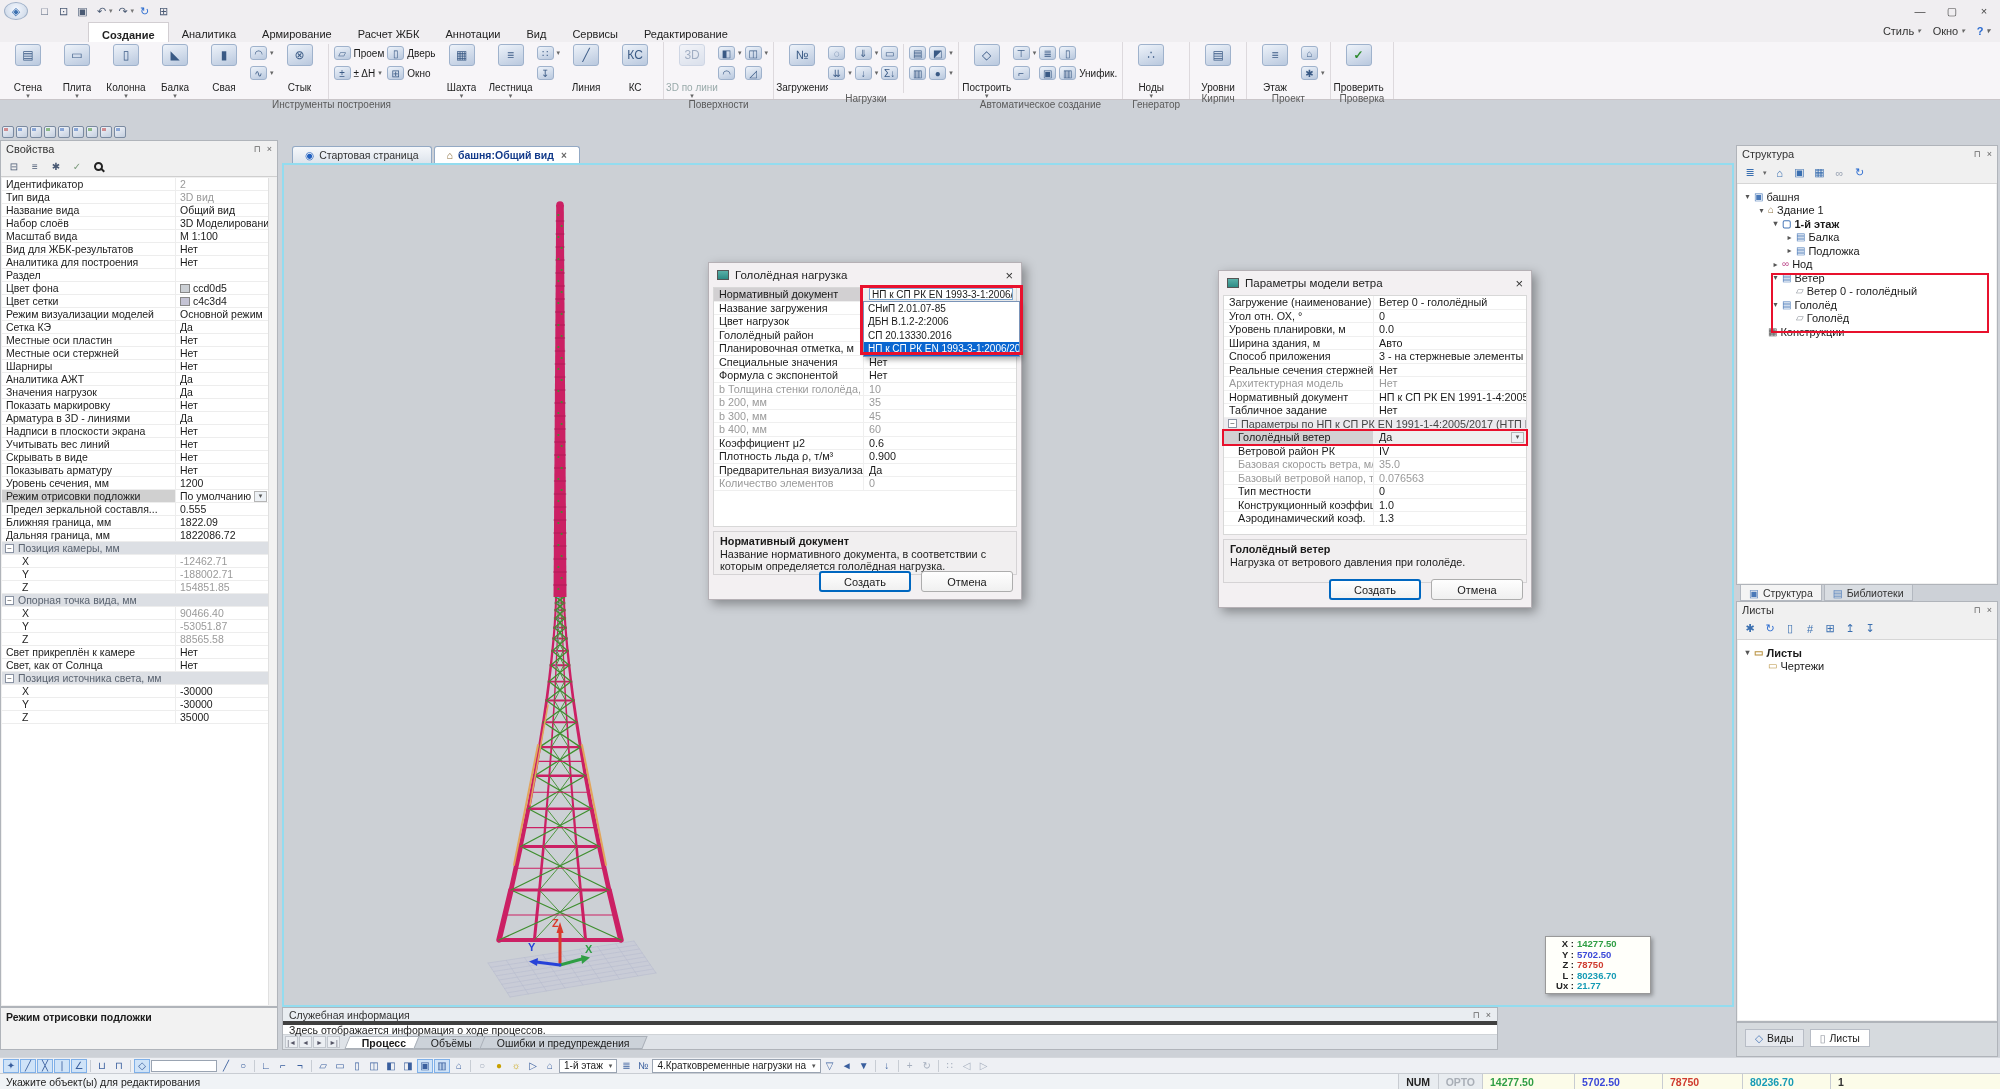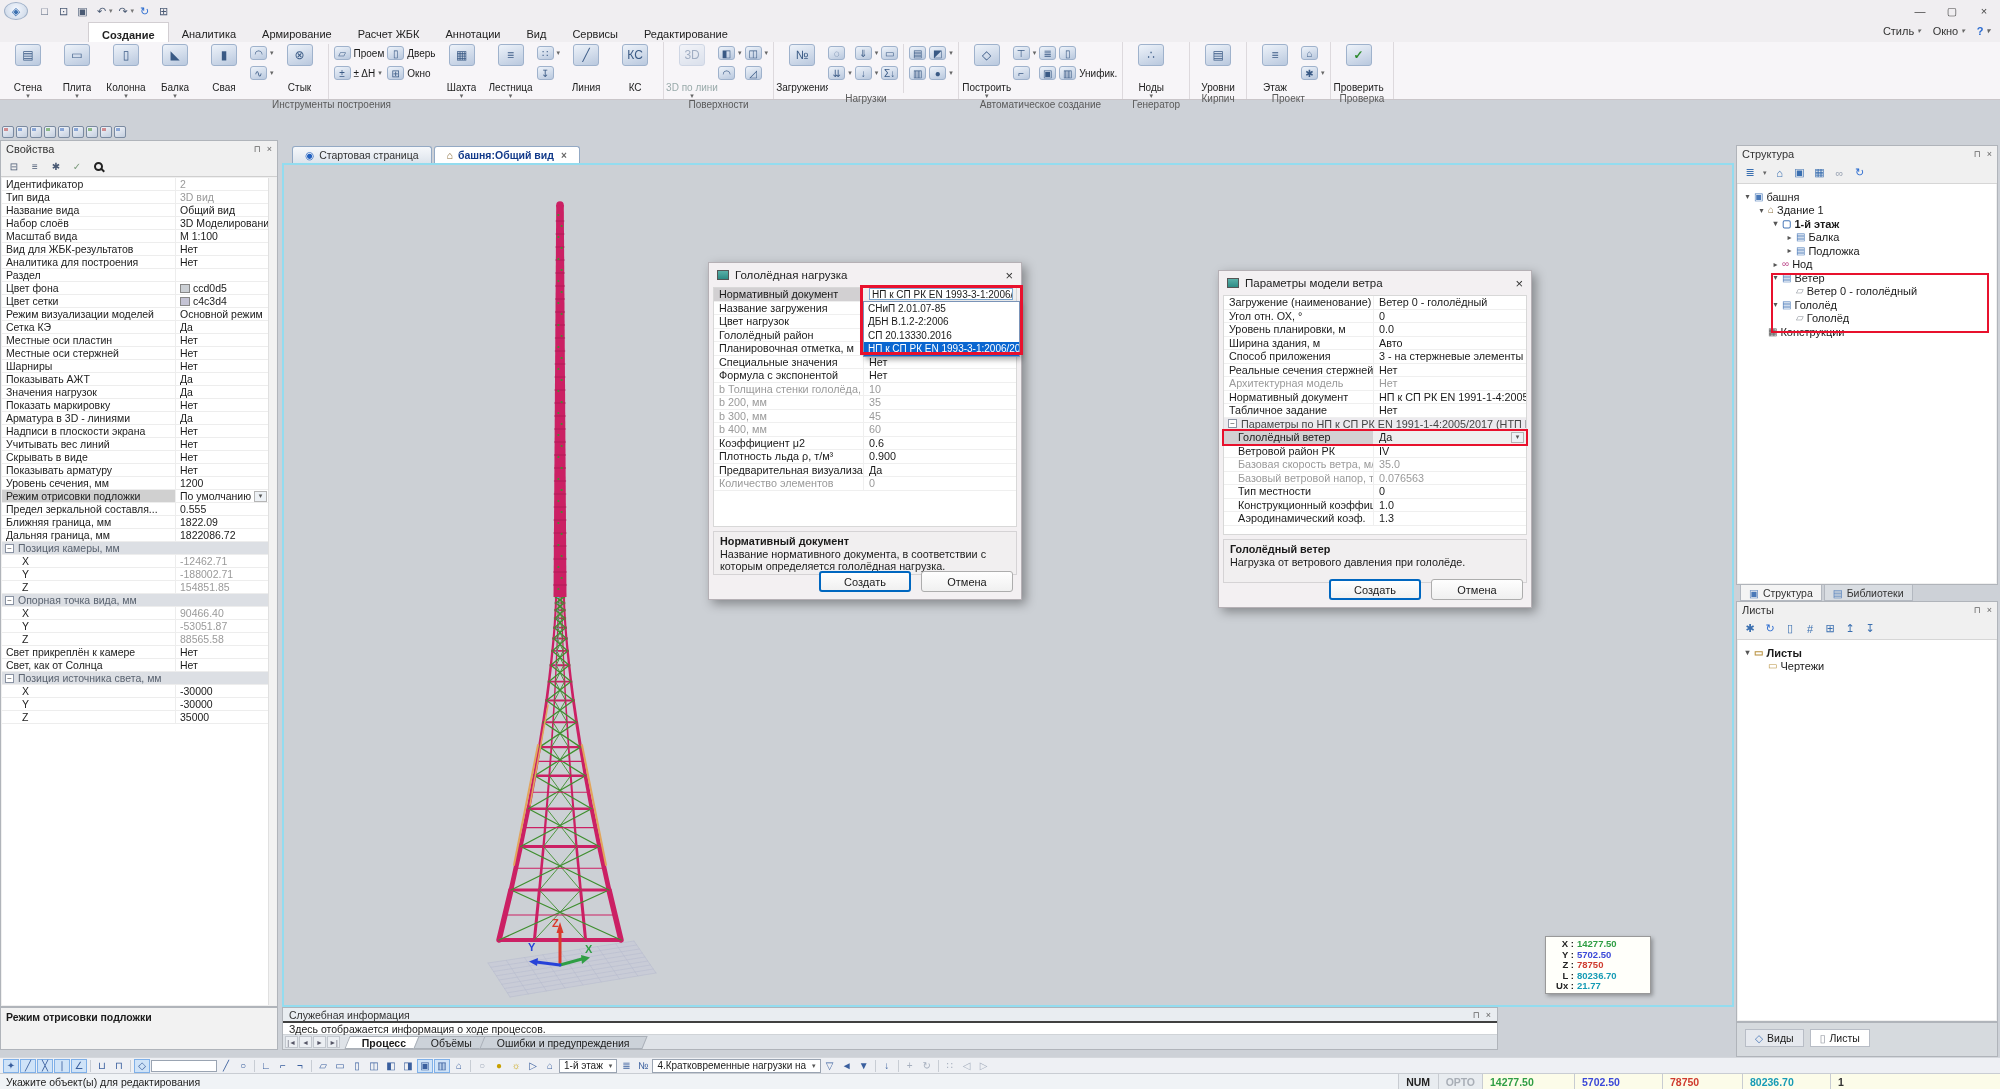--- a/index.html
+++ b/index.html
@@ -107,21 +107,21 @@
 .rti{display:flex;align-items:center;justify-content:center;min-width:14px;height:15px}
 .sidetabs{position:absolute;left:1736px;top:585px;width:262px;height:16px;display:flex;gap:2px;padding-left:4px;font-size:10.5px}
 .sidetab{display:flex;align-items:center;gap:4px;padding:0 8px;background:#d9dde2;border:1px solid #b3b8c0;border-top:none;color:#333}
 .sidetab.active{background:#f4f4f4;font-weight:normal}
 .btmtabs{position:absolute;left:1736px;top:1022px;width:262px;height:35px;background:#d6dade;border:1px solid #b0b4ba;display:flex;align-items:flex-start;gap:6px;padding:6px 0 0 8px;font-size:10.5px}
 .btab{display:flex;align-items:center;gap:4px;height:18px;padding:0 9px;background:#e6e9ee;border:1px solid #b8bdc6}
 .btab.active{background:#fff}
 
 .svc{position:absolute;left:282px;top:1007px;width:1216px;height:43px;background:#e9edf1;border:1px solid #b0b4ba}
 .svchead{height:13px;display:flex;align-items:center;padding:0 6px;font-size:10.5px;color:#333}
-.svcbody{height:14px;background:#fff;display:flex;align-items:center;padding-left:6px;font-size:10.5px;border-top:2px solid #404040;border-bottom:1px solid #d0d4d8}
+.svcbody{height:14px;background:#fff;display:flex;align-items:center;padding-left:6px;font-size:10.5px;border-top:4px solid #404040;border-bottom:1px solid #d0d4d8}
 .svctabs{height:14px;display:flex;align-items:center;gap:1px;background:#dfe3e8;padding-left:2px}
 .svcnav{width:13px;height:12px;display:flex;align-items:center;justify-content:center;font-size:7px;color:#556;background:#eceff3;border:1px solid #c2c7ce}
 .svctab{height:13px;display:flex;align-items:center;padding:0 14px;font-size:10.5px;transform:skewX(-22deg);background:#ccd2d9;border:1px solid #aab0b8;margin-left:-6px}
 .svctab span{transform:skewX(22deg);display:block}
 .svctab.active{background:#fff;font-weight:bold}
 
 .btool{position:absolute;left:0;top:1057px;width:100%;height:16px;background:#eef0f4;border-top:1px solid #d4d7dc;display:flex;align-items:center;gap:1px;padding-left:3px;font-size:10px;z-index:15}
 .bic{min-width:16px;height:14px;display:flex;align-items:center;justify-content:center;color:#3a5f9e;border:1px solid transparent;font-size:10px}
 .bic.pressed{background:#cfe3f8;border-color:#7fb0e8}
 .bic.grayed{color:#a7b0bf}
@@ -581,21 +581,21 @@
               <span>Нет</span>
             </div>
           </div>
           <div class="prow">
             <div class="pl">Шарниры</div>
             <div class="pv">
               <span>Нет</span>
             </div>
           </div>
           <div class="prow">
-            <div class="pl">Показывать АЖТ</div>
+            <div class="pl">Аналитика АЖТ</div>
             <div class="pv">
               <span>Да</span>
             </div>
           </div>
           <div class="prow">
             <div class="pl">Значения нагрузок</div>
             <div class="pv">
               <span>Да</span>
             </div>
           </div>

